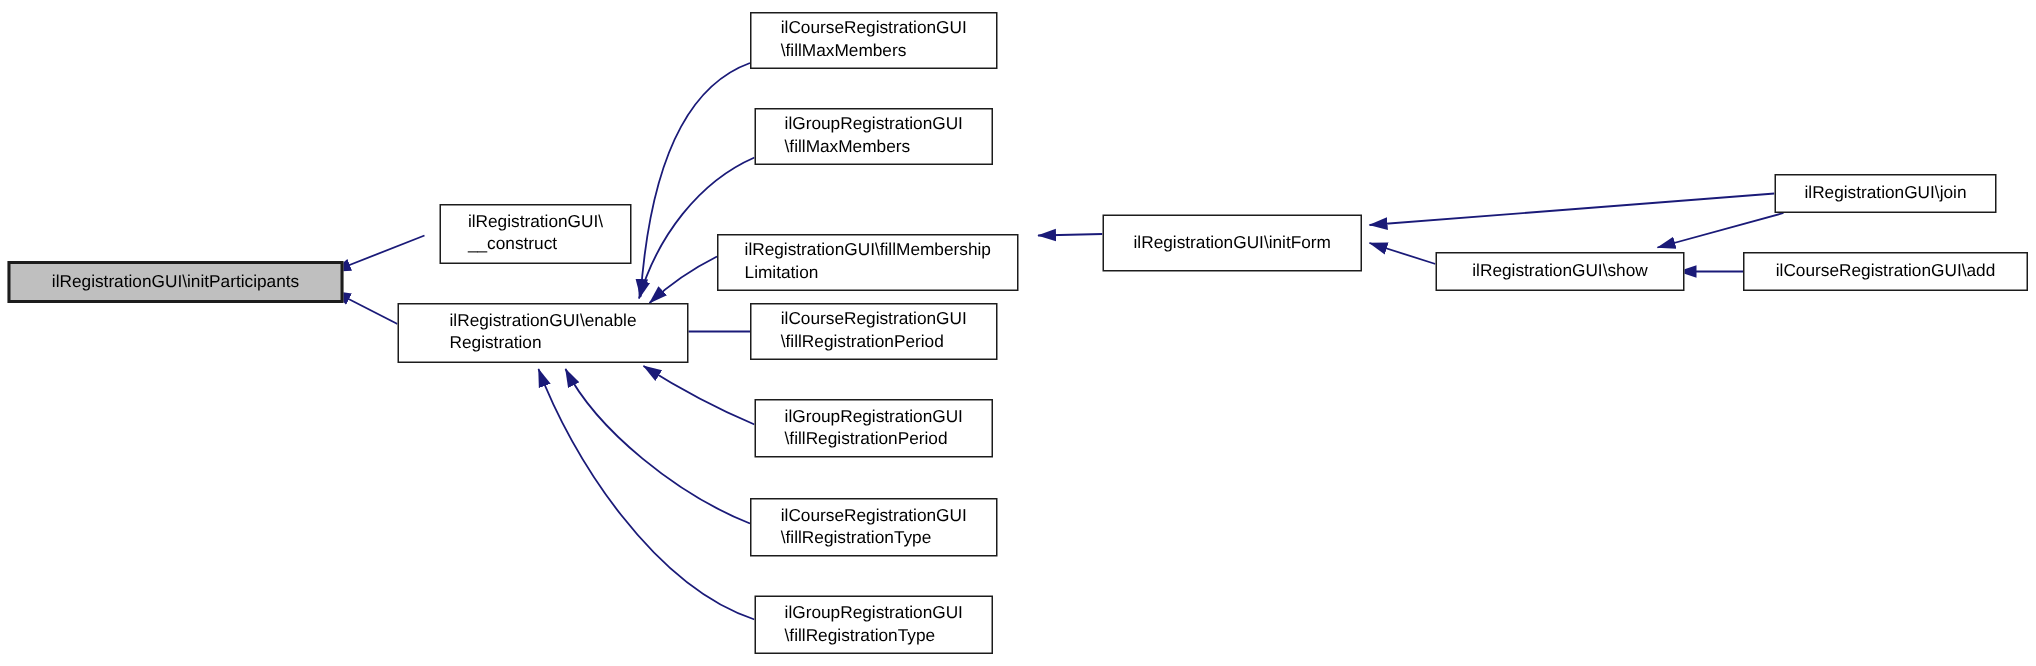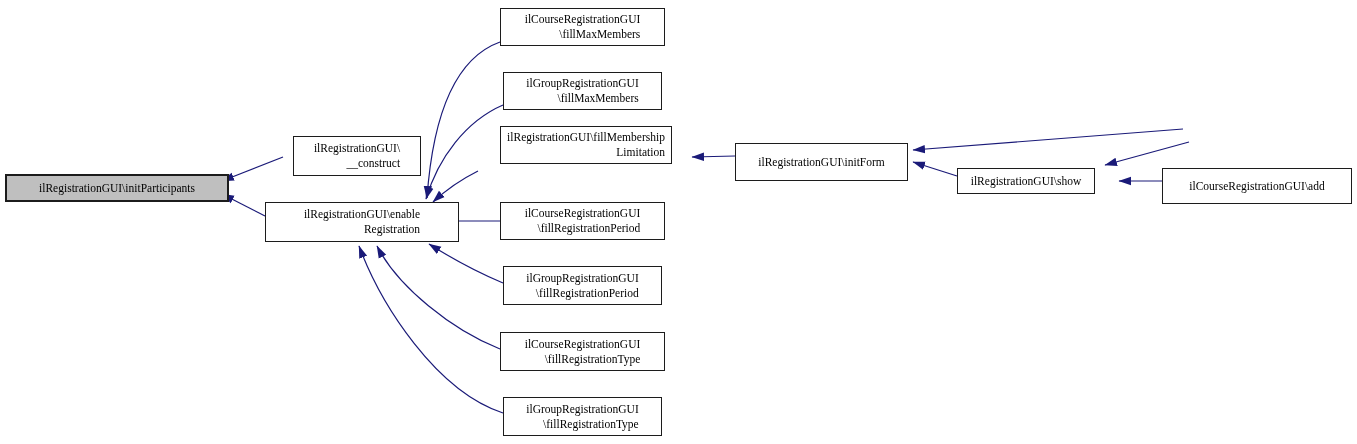--- a/index.html
+++ b/index.html
@@ -28,29 +28,28 @@
     stroke: var(--edge);
     stroke-width: 1.2;
     fill: none;
   }
   .arrowhead { fill: var(--edge); }
   .node {
     position: absolute;
     display: flex;
     align-items: center;
     justify-content: center;
-    text-align: right;
+    text-align: left;
     background: var(--node-fill);
     border: 1px solid var(--node-border);
     font-size: 11.5px;
     line-height: 1.28;
     color: #000000;
     white-space: pre-line;
     cursor: pointer;
-    font-family: Liberation Serif, serif;
   }
   .node.highlight {
     background: var(--highlight-fill);
     border-width: 2px;
     cursor: default;
   }
 </style>
 </head>
 <body>
 
@@ -85,35 +84,36 @@
 
   <div class="node" style="left:265px; top:202px; width:194px; height:40px;">ilRegistrationGUI\enable
 Registration</div>
 
   <div class="node" style="left:500px; top:8px; width:165px; height:38px;">ilCourseRegistrationGUI
 \fillMaxMembers</div>
 
   <div class="node" style="left:503px; top:72px; width:159px; height:38px;">ilGroupRegistrationGUI
 \fillMaxMembers</div>
 
-  <div class="node" style="left:478px; top:126px; width:172px; height:38px;margin-left:22px;">ilRegistrationGUI\fillMembership
+  <div class="node" style="left:478px; top:156px; width:201px; height:38px;">ilRegistrationGUI\fillMembership
 Limitation</div>
 
   <div class="node" style="left:500px; top:202px; width:165px; height:38px;">ilCourseRegistrationGUI
 \fillRegistrationPeriod</div>
 
   <div class="node" style="left:503px; top:266px; width:159px; height:39px;">ilGroupRegistrationGUI
 \fillRegistrationPeriod</div>
 
   <div class="node" style="left:500px; top:332px; width:165px; height:39px;">ilCourseRegistrationGUI
 \fillRegistrationType</div>
 
   <div class="node" style="left:503px; top:397px; width:159px; height:39px;">ilGroupRegistrationGUI
 \fillRegistrationType</div>
 
   <div class="node" style="left:735px; top:143px; width:173px; height:38px;">ilRegistrationGUI\initForm</div>
 
-  <div class="node" style="left:957px; top:168px; width:138px; height:26px;">ilRegistrationGUI\show</div>
+  <div class="node" style="left:957px; top:168px; width:166px; height:26px;">ilRegistrationGUI\show</div>
 
+  <div class="node" style="left:1183px; top:116px; width:148px; height:26px;">ilRegistrationGUI\join</div>
 
-  <div class="node" style="left:1162px; top:168px; width:190px; height:36px;">ilCourseRegistrationGUI\add</div>
+  <div class="node" style="left:1162px; top:168px; width:190px; height:26px;">ilCourseRegistrationGUI\add</div>
 
 </div>
 
 </body></html>

